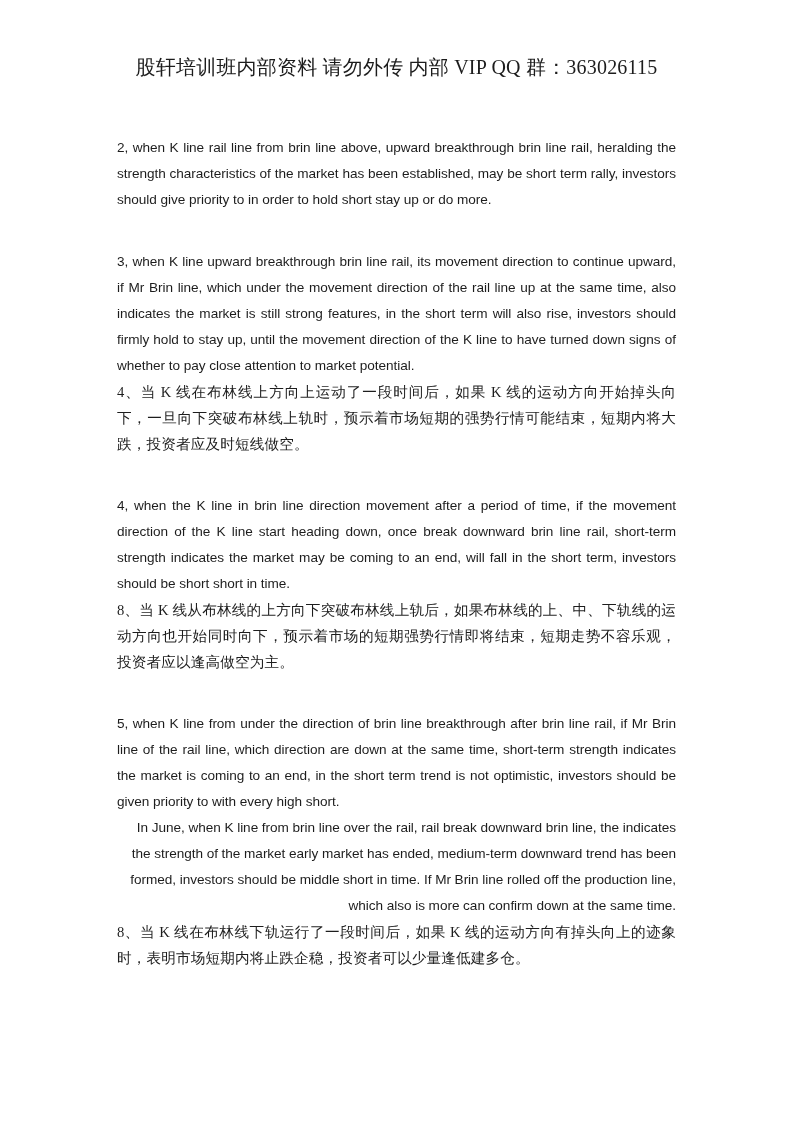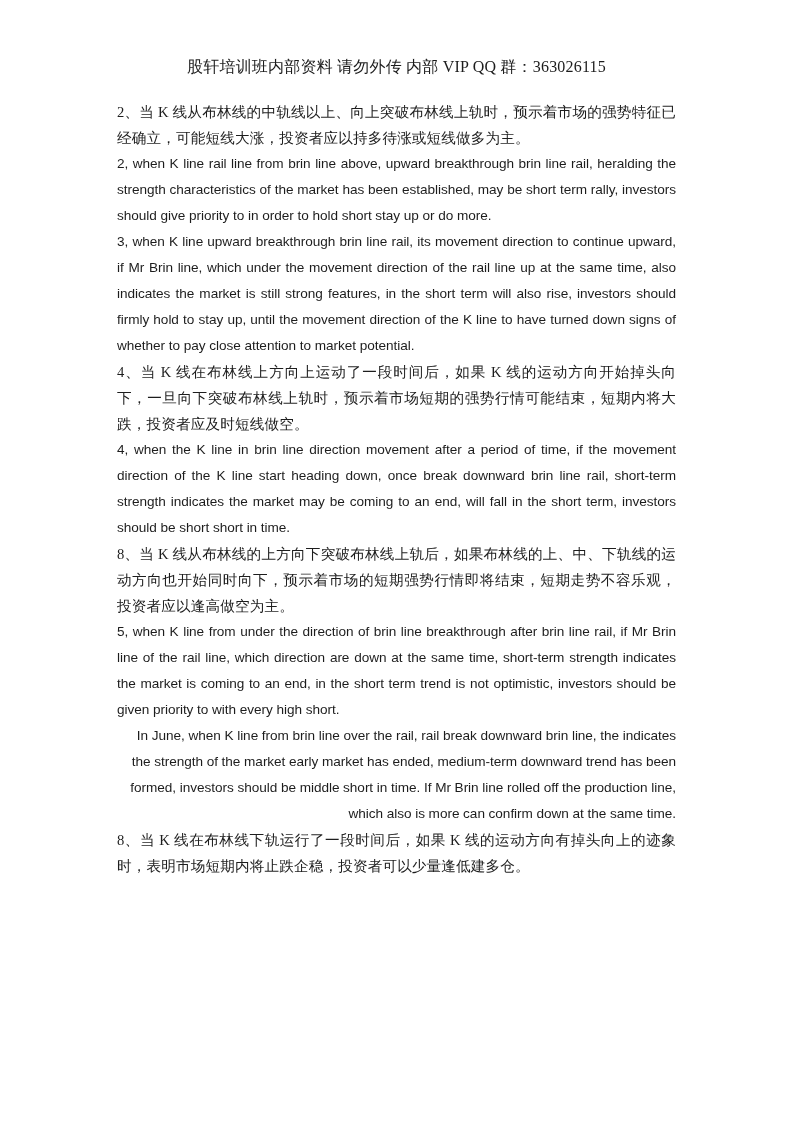--- a/index.html
+++ b/index.html
@@ -24,21 +24,21 @@
   }
 
   
   .doc-header {
     position: absolute;
     left: 0;
     right: 0;
     top: 56px;
     text-align: center;
     font-family: "Liberation Serif", "DejaVu Serif", serif;
-    font-size: 16px;
+    font-size: 20px;
     line-height: 22px;
     color: #1c1c1c;
     letter-spacing: 0.2px;
     white-space: nowrap;
   }
 
   
   .body-col {
     position: absolute;
     left: 117px;
@@ -63,35 +63,35 @@
   }
 
   p.en {
     font-family: "Liberation Sans", "DejaVu Sans", sans-serif;
     font-size: 13.6px;
     letter-spacing: -0.05px;
   }
 
   p.en.justified {
     text-align: justify;
+    margin-top: 36px;
   }
 
   p.en.leftal {
     text-align: right;
   }
 </style>
 </head>
 <body>
 
 <div class="page">
 
   <div class="doc-header">股轩培训班内部资料 请勿外传 内部 VIP QQ 群：363026115</div>
 
   <div class="body-col">
-      <p class="zh">2、当 K 线从布林线的中轨线以上、向上突破布林线上轨时，预示着市场的强势特征已经确立，可能短线大涨，投资者应以持多待涨或短线做多为主。</p>
       <p class="en justified">2, when K line rail line from brin line above, upward breakthrough brin line rail, heralding the strength characteristics of the market has been established, may be short term rally, investors should give priority to in order to hold short stay up or do more.</p>
       <p class="en justified">3, when K line upward breakthrough brin line rail, its movement direction to continue upward, if Mr Brin line, which under the movement direction of the rail line up at the same time, also indicates the market is still strong features, in the short term will also rise, investors should firmly hold to stay up, until the movement direction of the K line to have turned down signs of whether to pay close attention to market potential.</p>
       <p class="zh">4、当 K 线在布林线上方向上运动了一段时间后，如果 K 线的运动方向开始掉头向下，一旦向下突破布林线上轨时，预示着市场短期的强势行情可能结束，短期内将大跌，投资者应及时短线做空。</p>
       <p class="en justified">4, when the K line in brin line direction movement after a period of time, if the movement direction of the K line start heading down, once break downward brin line rail, short-term strength indicates the market may be coming to an end, will fall in the short term, investors should be short short in time.</p>
       <p class="zh">8、当 K 线从布林线的上方向下突破布林线上轨后，如果布林线的上、中、下轨线的运动方向也开始同时向下，预示着市场的短期强势行情即将结束，短期走势不容乐观，投资者应以逢高做空为主。</p>
       <p class="en justified">5, when K line from under the direction of brin line breakthrough after brin line rail, if Mr Brin line of the rail line, which direction are down at the same time, short-term strength indicates the market is coming to an end, in the short term trend is not optimistic, investors should be given priority to with every high short.</p>
       <p class="en leftal">In June, when K line from brin line over the rail, rail break downward brin line, the indicates the strength of the market early market has ended, medium-term downward trend has been formed, investors should be middle short in time. If Mr Brin line rolled off the production line, which also is more can confirm down at the same time.</p>
       <p class="zh">8、当 K 线在布林线下轨运行了一段时间后，如果 K 线的运动方向有掉头向上的迹象时，表明市场短期内将止跌企稳，投资者可以少量逢低建多仓。</p>
     </div>
 

